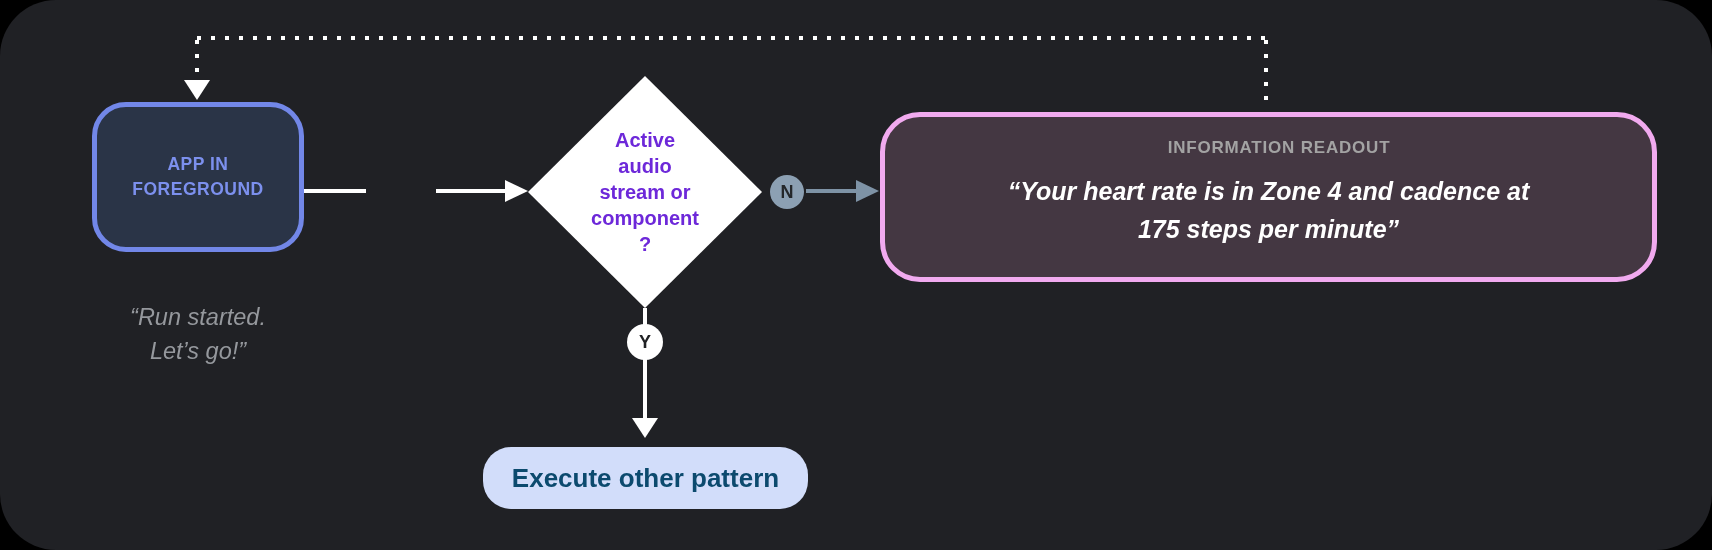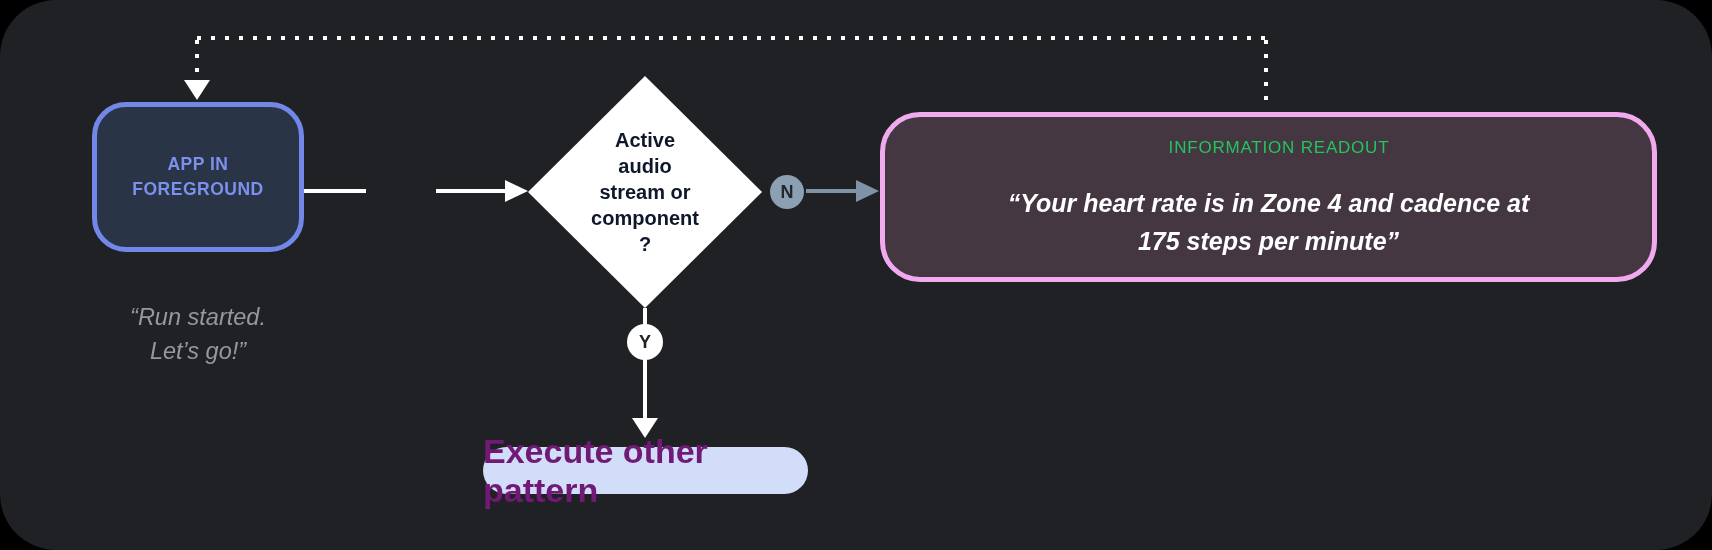--- a/index.html
+++ b/index.html
@@ -74,53 +74,53 @@
   .tap-label { color: #fff; font-size: 24px; font-weight: 500; margin-top: 2px; }
 
   
   .decision {
     position: absolute; left: 528px; top: 76px; width: 234px; height: 232px;
     background: #fff;
     clip-path: polygon(50% 0, 100% 50%, 50% 100%, 0 50%);
     display: flex; align-items: center; justify-content: center;
   }
   .decision .label {
-    color: #0f172a; font-weight: bold; font-size: 20px; text-align: center;
+    color: #6d28d9; font-weight: bold; font-size: 20px; text-align: center;
     white-space: pre-line; line-height: 1.3;
   }
 
   
   .badge {
     position: absolute; width: 34px; height: 34px; border-radius: 50%;
     display: flex; align-items: center; justify-content: center;
     font-weight: bold; font-size: 18px;
   }
   #badge-no  { left: 770px; top: 175px; background: #8CA0B3; color: #24272A; }
   #badge-yes { left: 627px; top: 324px; background: #fff; color: #202124; width: 36px; height: 36px; }
 
   
   .readout {
     position: absolute; left: 880px; top: 112px; width: 777px; height: 170px;
     background: #443742; border: 5px solid #F1AAEF; border-radius: 40px;
     text-align: center; padding-top: 21px;
   }
   .readout .title {
-    color: #22c55e; font-weight: normal; font-size: 17px; letter-spacing: .8px; margin-left: 21px;
+    color: #a3a3a3; font-weight: bold; font-size: 17px; letter-spacing: .8px; margin-left: 21px;
   }
   .readout .body {
-    margin-top: 27px; color: #fff; font-weight: bold; font-style: italic;
+    margin-top: 15px; color: #fff; font-weight: bold; font-style: italic;
     font-size: 25px; line-height: 1.5; white-space: pre-line;
   }
 
   
   .action-pill {
-    position: absolute; left: 483px; top: 447px; width: 325px; height: 47px;
+    position: absolute; left: 483px; top: 447px; width: 325px; height: 62px;
     background: #D2DDFA; border-radius: 28px;
     display: flex; align-items: center; justify-content: center;
-    color: #701a75; font-weight: bold; font-size: 34px;
+    color: #0c4a6e; font-weight: bold; font-size: 26px;
   }
 </style>
 </head>
 <body>
 
 <div class="canvas">
 
   <div class="dot-h" id="feedback-top"></div>
   <div class="dot-v" id="feedback-left"></div>
   <div class="dot-v" id="feedback-right"></div>

